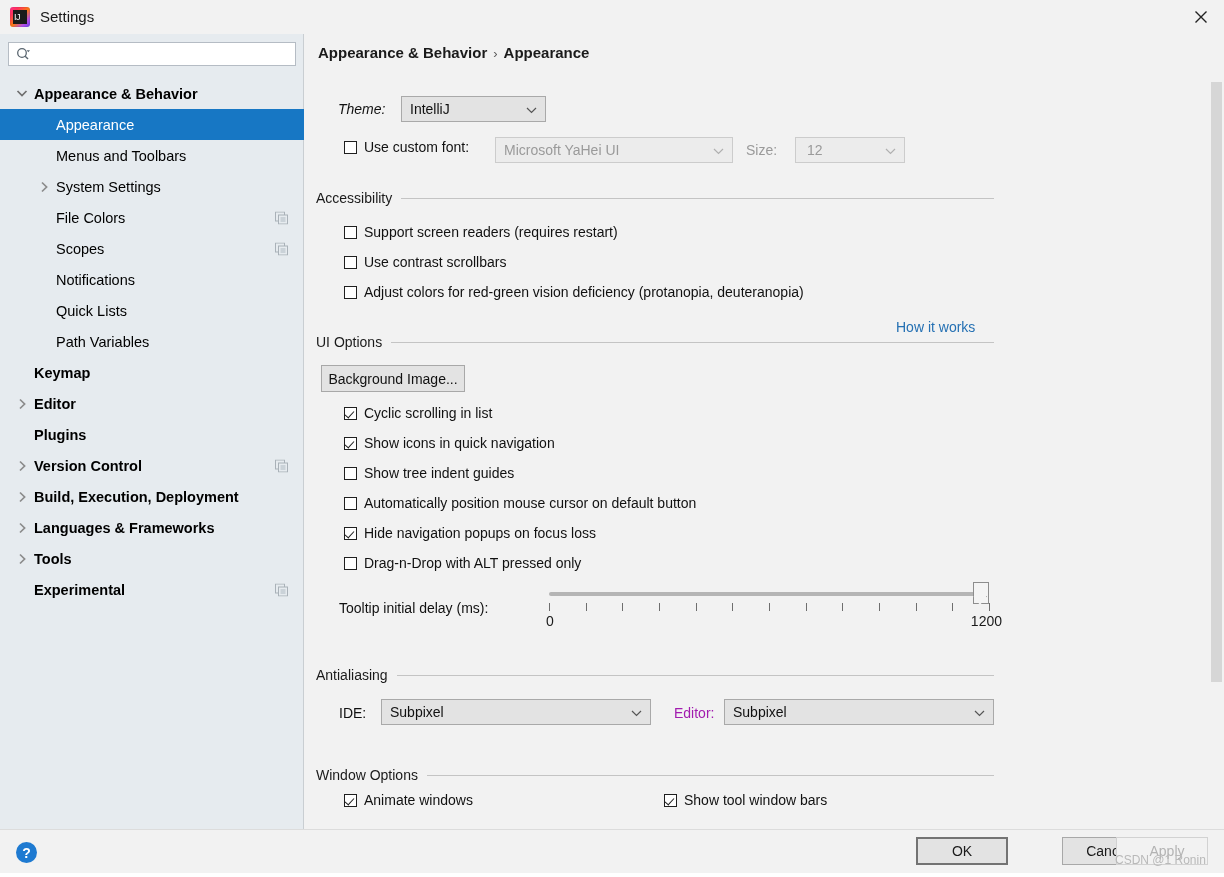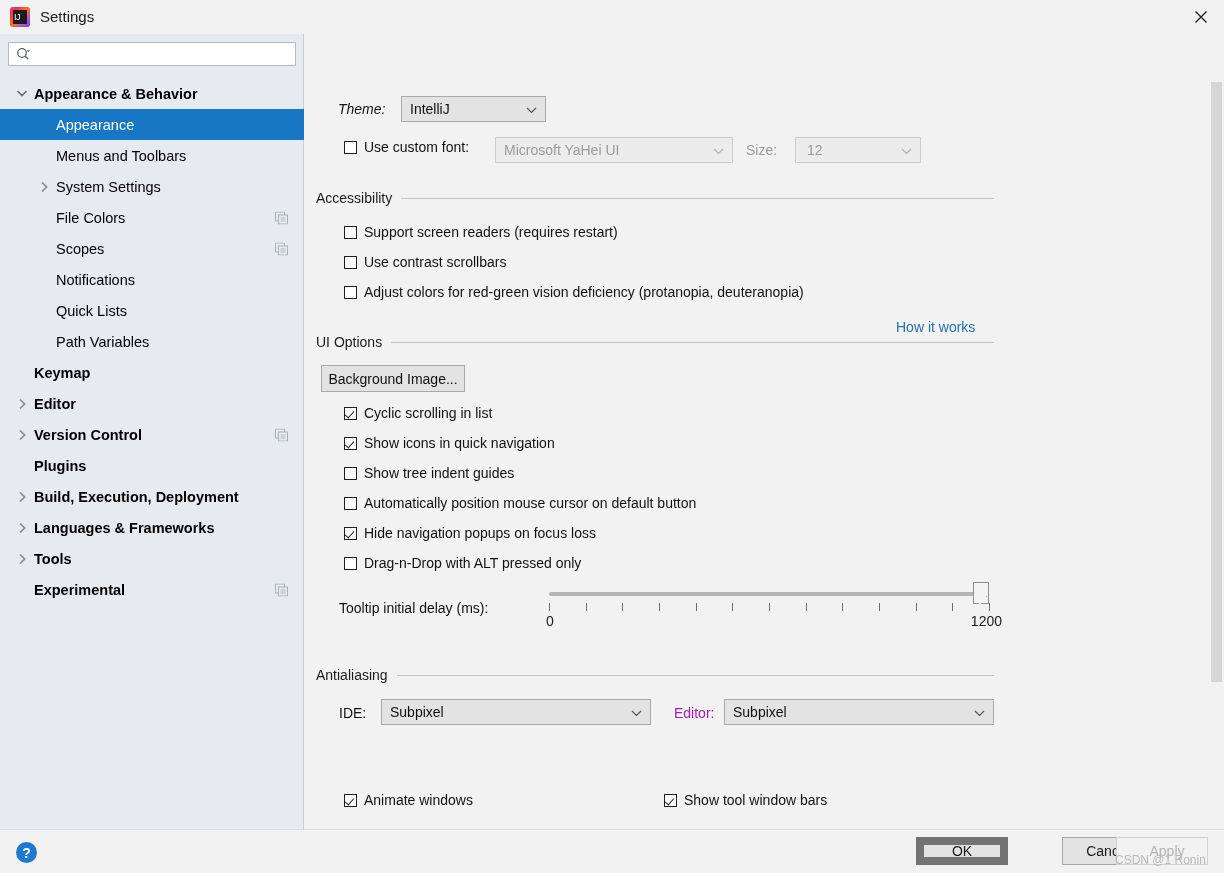--- a/index.html
+++ b/index.html
@@ -371,21 +371,21 @@
     background: #e3e3e3;
     border: 1px solid #a8a8a8;
     font-size: 14px;
     color: #1a1a1a;
     display: flex;
     align-items: center;
     justify-content: center;
     cursor: default;
   }
   .dlgbtn.focused {
-    border: 8px solid #737373;
+    border: 2px solid #737373;
   }
   .dlgbtn.disabled {
     background: #f2f2f2;
     border-color: #d2d2d2;
     color: #b3b3b3;
   }
   .watermark {
     position: absolute;
     left: 1115px; top: 853px;
     font-size: 12px;
@@ -478,38 +478,38 @@
         <div class="tree-item lvl0 bold">
           <span class="tlabel">Keymap</span>
         </div>
         <div class="tree-item lvl0 bold">
           <span class="twisty">
             <svg width="9" height="12" viewBox="0 0 9 12">
               <path d="M2 1.5 L6.6 6 L2 10.5" fill="none" stroke="#8b8b8b" stroke-width="1.7"></path>
             </svg>
           </span>
           <span class="tlabel">Editor</span>
+        </div>
+        <div class="tree-item lvl0 bold">
+          <span class="tlabel">Plugins</span>
         </div>
         <div class="tree-item lvl0 bold">
           <span class="twisty">
             <svg width="9" height="12" viewBox="0 0 9 12">
               <path d="M2 1.5 L6.6 6 L2 10.5" fill="none" stroke="#8b8b8b" stroke-width="1.7"></path>
             </svg>
           </span>
           <span class="tlabel">Version Control</span>
           <span class="copy-badge"><svg width="13" height="13" viewBox="0 0 13 13">
               <rect x="0.5" y="0.5" width="9" height="9" fill="#e6ebef" stroke="#9aa3ab"></rect>
               <rect x="3.5" y="3.5" width="9" height="9" fill="#e6ebef" stroke="#9aa3ab"></rect>
               <rect x="5.5" y="5.5" width="5" height="5" fill="#c4ccd3"></rect>
             </svg></span>
         </div>
         <div class="tree-item lvl0 bold">
-          <span class="tlabel">Plugins</span>
-        </div>
-        <div class="tree-item lvl0 bold">
           <span class="twisty">
             <svg width="9" height="12" viewBox="0 0 9 12">
               <path d="M2 1.5 L6.6 6 L2 10.5" fill="none" stroke="#8b8b8b" stroke-width="1.7"></path>
             </svg>
           </span>
           <span class="tlabel">Build, Execution, Deployment</span>
         </div>
         <div class="tree-item lvl0 bold">
           <span class="twisty">
             <svg width="9" height="12" viewBox="0 0 9 12">
@@ -532,20 +532,23 @@
               <rect x="0.5" y="0.5" width="9" height="9" fill="#e6ebef" stroke="#9aa3ab"></rect>
               <rect x="3.5" y="3.5" width="9" height="9" fill="#e6ebef" stroke="#9aa3ab"></rect>
               <rect x="5.5" y="5.5" width="5" height="5" fill="#c4ccd3"></rect>
             </svg></span>
         </div>
       </div>
   </div>
 
   <div class="content">
 
+    <div class="breadcrumb">
+      <span>Appearance &amp; Behavior</span><span class="sep">›</span><span>Appearance</span>
+    </div>
 
     <div class="row" style="left:33px; top:62px;">
       <span class="fieldlabel" style="width:54px;">Theme:</span>
       <div class="combo" style="width:145px; margin-left:9px;">
         <span>IntelliJ</span>
         <span class="arrow">
           <svg width="11" height="7" viewBox="0 0 11 7">
               <path d="M1 1 L5.5 5.5 L10 1" fill="none" stroke="#555" stroke-width="1.2"></path>
             </svg>
         </span>
@@ -558,21 +561,21 @@
     </div>
     <div class="combo disabled" style="position:absolute; left:190px; top:103px; width:238px;">
       <span>Microsoft YaHei UI</span>
       <span class="arrow">
         <svg width="11" height="7" viewBox="0 0 11 7">
             <path d="M1 1 L5.5 5.5 L10 1" fill="none" stroke="#b0b0b0" stroke-width="1.2"></path>
           </svg>
       </span>
     </div>
     <div style="position:absolute; left:441px; top:108px; font-size:14px; color:#9a9a9a;">Size:</div>
-    <div class="combo disabled" style="position:absolute; left:490px; top:103px; width:126px;padding-left:11px;">
+    <div class="combo disabled" style="position:absolute; left:490px; top:103px; width:110px;padding-left:11px;">
       <span>12</span>
       <span class="arrow">
         <svg width="11" height="7" viewBox="0 0 11 7">
             <path d="M1 1 L5.5 5.5 L10 1" fill="none" stroke="#b0b0b0" stroke-width="1.2"></path>
           </svg>
       </span>
     </div>
 
     <div class="section" style="left:11px; top:156px;">
       <span class="stitle">Accessibility</span>
@@ -665,20 +668,24 @@
     <div style="position:absolute; left:369px; top:671px; font-size:14px; color:#a21caf;">Editor:</div>
     <div class="combo" style="position:absolute; left:419px; top:665px; width:270px;">
       <span>Subpixel</span>
       <span class="arrow">
         <svg width="11" height="7" viewBox="0 0 11 7">
             <path d="M1 1 L5.5 5.5 L10 1" fill="none" stroke="#555" stroke-width="1.2"></path>
           </svg>
       </span>
     </div>
 
+    <div class="section" style="left:11px; top:733px;">
+      <span class="stitle">Window Options</span>
+      <span class="srule"></span>
+    </div>
     <div id="window-options-left">
         <div class="cb-row" style="left: 39px; top: 758px;">
           <span class="cb checked"></span>
           <span class="cb-label">Animate windows</span>
         </div>
       </div>
     <div id="window-options-right">
         <div class="cb-row" style="left: 359px; top: 758px;">
           <span class="cb checked"></span>
           <span class="cb-label">Show tool window bars</span>

